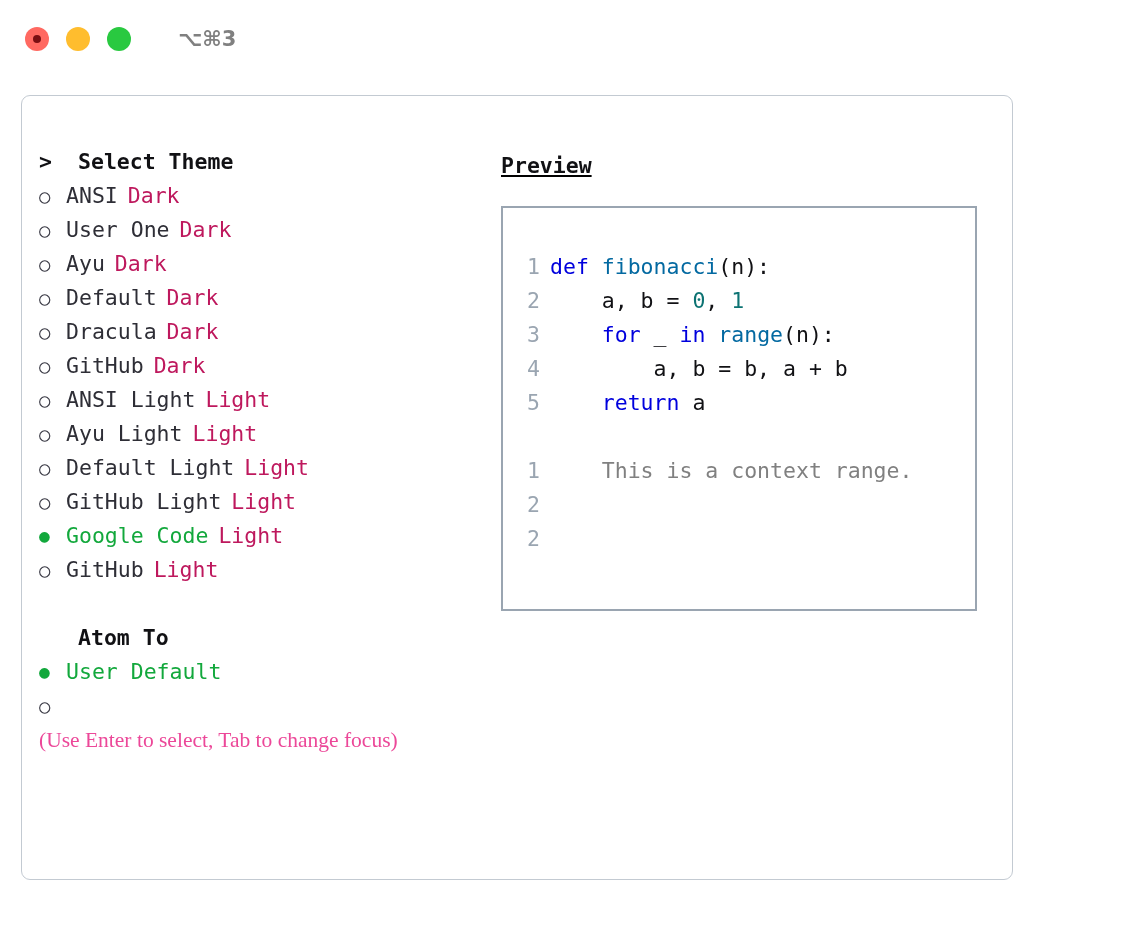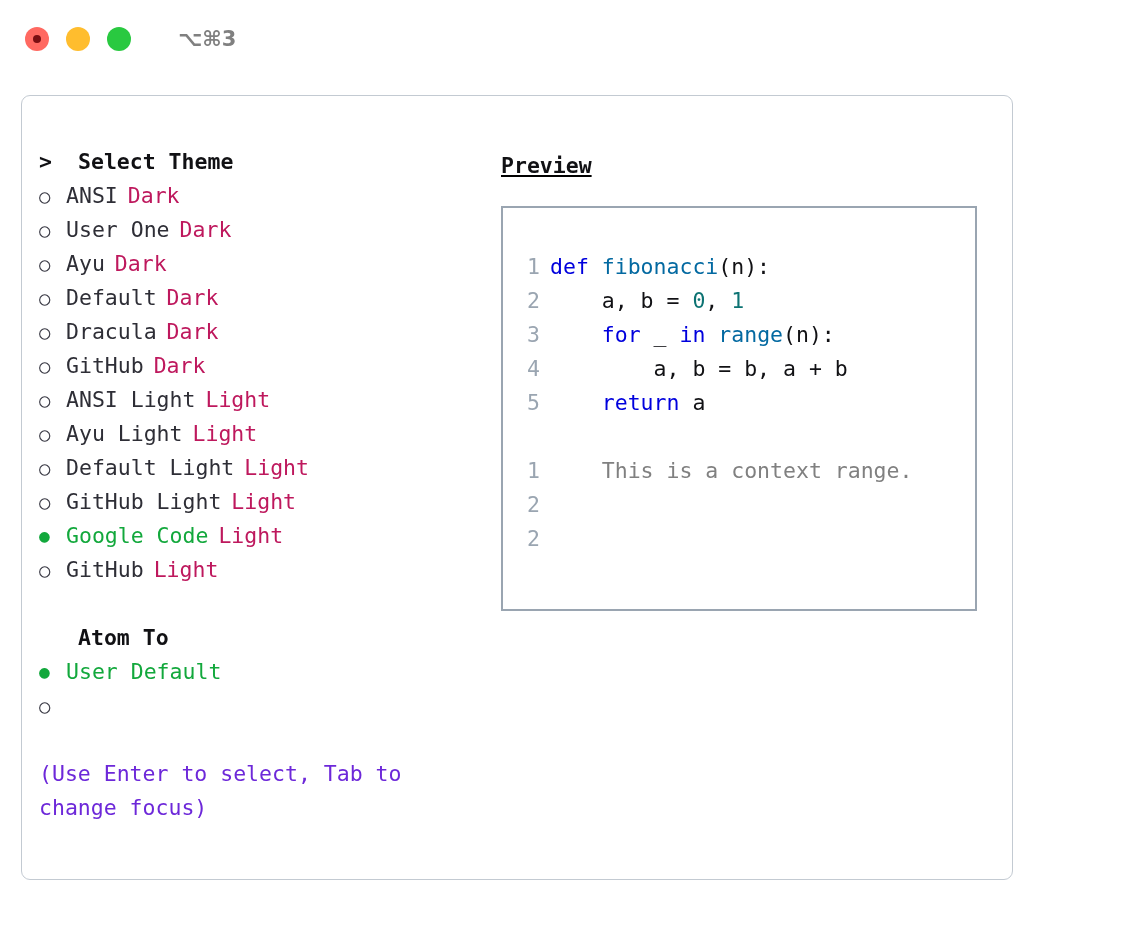--- a/index.html
+++ b/index.html
@@ -119,25 +119,25 @@
     color: #12a83c;
   }
   .row-variant {
     color: #be185d;
     margin-left: 10px;
   }
 
   .spacer-row { height: 34px; }
 
   .hint {
-    margin-top: 34px;
-    font-size: 21.5px;
-    line-height: 34px;
-    color: #6d28d9;
+    font-size: 21.5px;
+    line-height: 34px;
+    color: #ec4899;
     width: 404px;
+    font-family: Liberation Serif, serif;
   }
 
   
   .right-col {
     position: absolute;
     left: 479px;
     top: 53px;
     width: 490px;
     text-decoration: underline;
   }

